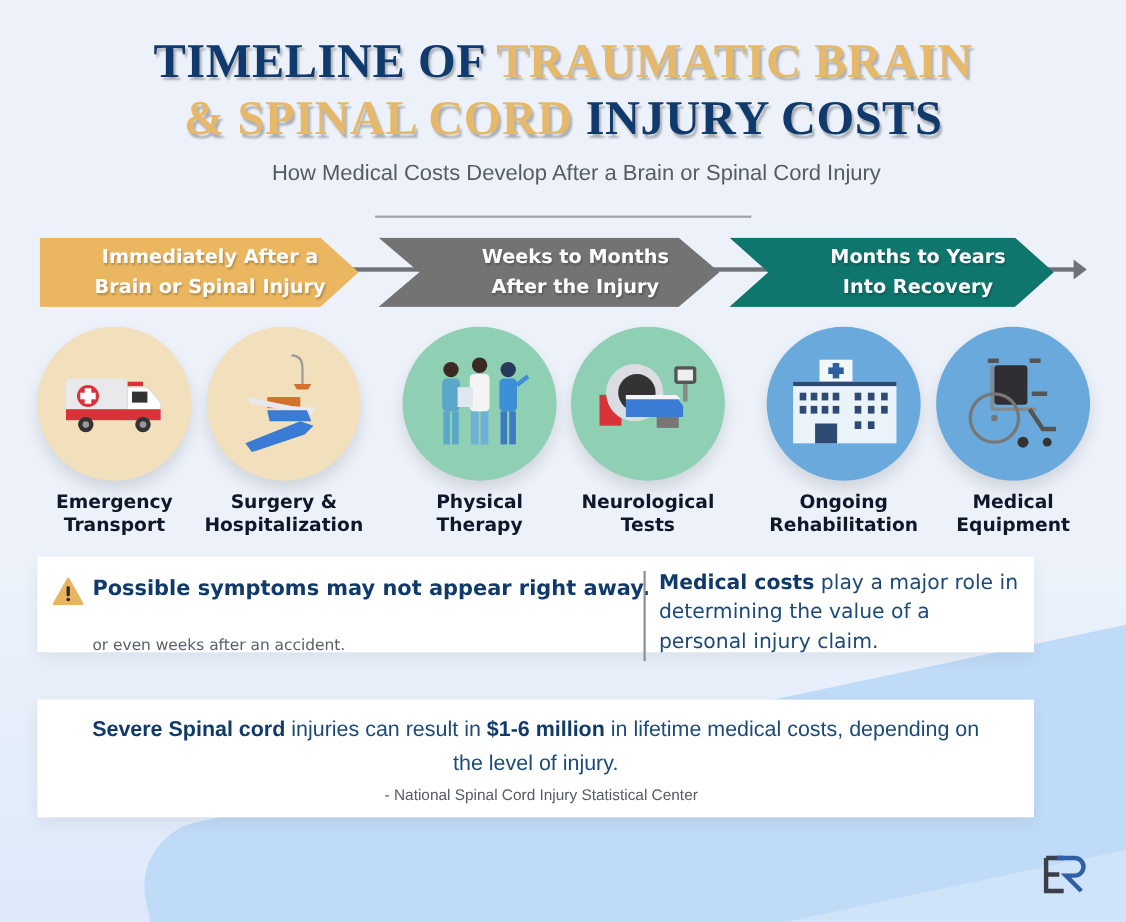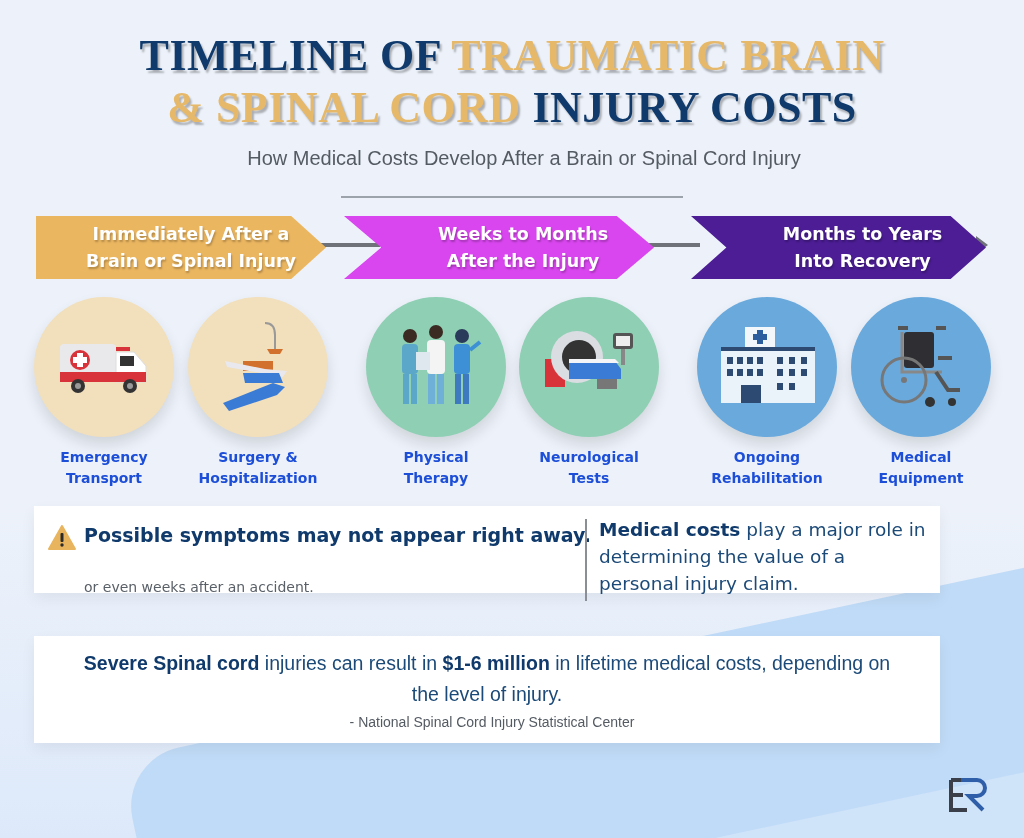--- a/index.html
+++ b/index.html
@@ -39,36 +39,36 @@
   .conn-arrowhead { position: absolute; top: 236px; left: 976px; width: 0; height: 0;
     border-top: 9px solid transparent; border-bottom: 9px solid transparent; border-left: 12px solid #6f7278; }
   .phase {
     position: absolute; top: 216px; height: 63px; display: flex; align-items: center; justify-content: center;
     text-align: center; color: #ffffff; font-weight: bold; font-size: 17.5px; line-height: 27px;
     text-shadow: 1px 2px 2px rgba(0,0,0,0.25);
     padding-left: 48px;
   }
   .phase-1 { left: 36px; width: 290px; background: #ebb660;
     clip-path: polygon(0 0, 88% 0, 100% 50%, 88% 100%, 0 100%); padding-right: 28px; }
-  .phase-2 { left: 344px; width: 310px; background: #d946ef;
+  .phase-2 { left: 344px; width: 310px; background: #737373;
     clip-path: polygon(0 0, 88% 0, 100% 50%, 88% 100%, 0 100%, 12% 50%); }
-  .phase-3 { left: 691px; width: 295px; background: #4c1d95;
+  .phase-3 { left: 663px; width: 295px; background: #0f766e;
     clip-path: polygon(0 0, 88% 0, 100% 50%, 88% 100%, 0 100%, 12% 50%); }
 
   
   .item { position: absolute; top: 297px; width: 150px; text-align: center; }
   .circle {
     width: 140px; height: 140px; border-radius: 50%; margin: 0 auto;
     box-shadow: 0 8px 14px rgba(0,0,0,0.12); display: flex; align-items: center; justify-content: center;
   }
   .c-gold { background: #f2dfbb; }
   .c-green { background: #8fcfb4; }
   .c-blue { background: #6aa9dc; }
   .item-label {
-    margin-top: 10px; color: #1d4ed8; font-weight: bold; font-size: 14px; line-height: 21px;
+    margin-top: 10px; color: #0f172a; font-weight: bold; font-size: 17px; line-height: 21px;
   }
 
   
   .info-box {
     position: absolute; left: 34px; top: 506px; width: 906px; height: 87px; background: #ffffff;
     box-shadow: 0 6px 14px rgba(0,0,0,0.06);
   }
   .warn-icon { position: absolute; left: 14px; top: 19px; width: 28px; height: 25px; }
   .warn-title {
     position: absolute; left: 50px; top: 18px; font-size: 19px; font-weight: bold; color: #0f3a6b;

